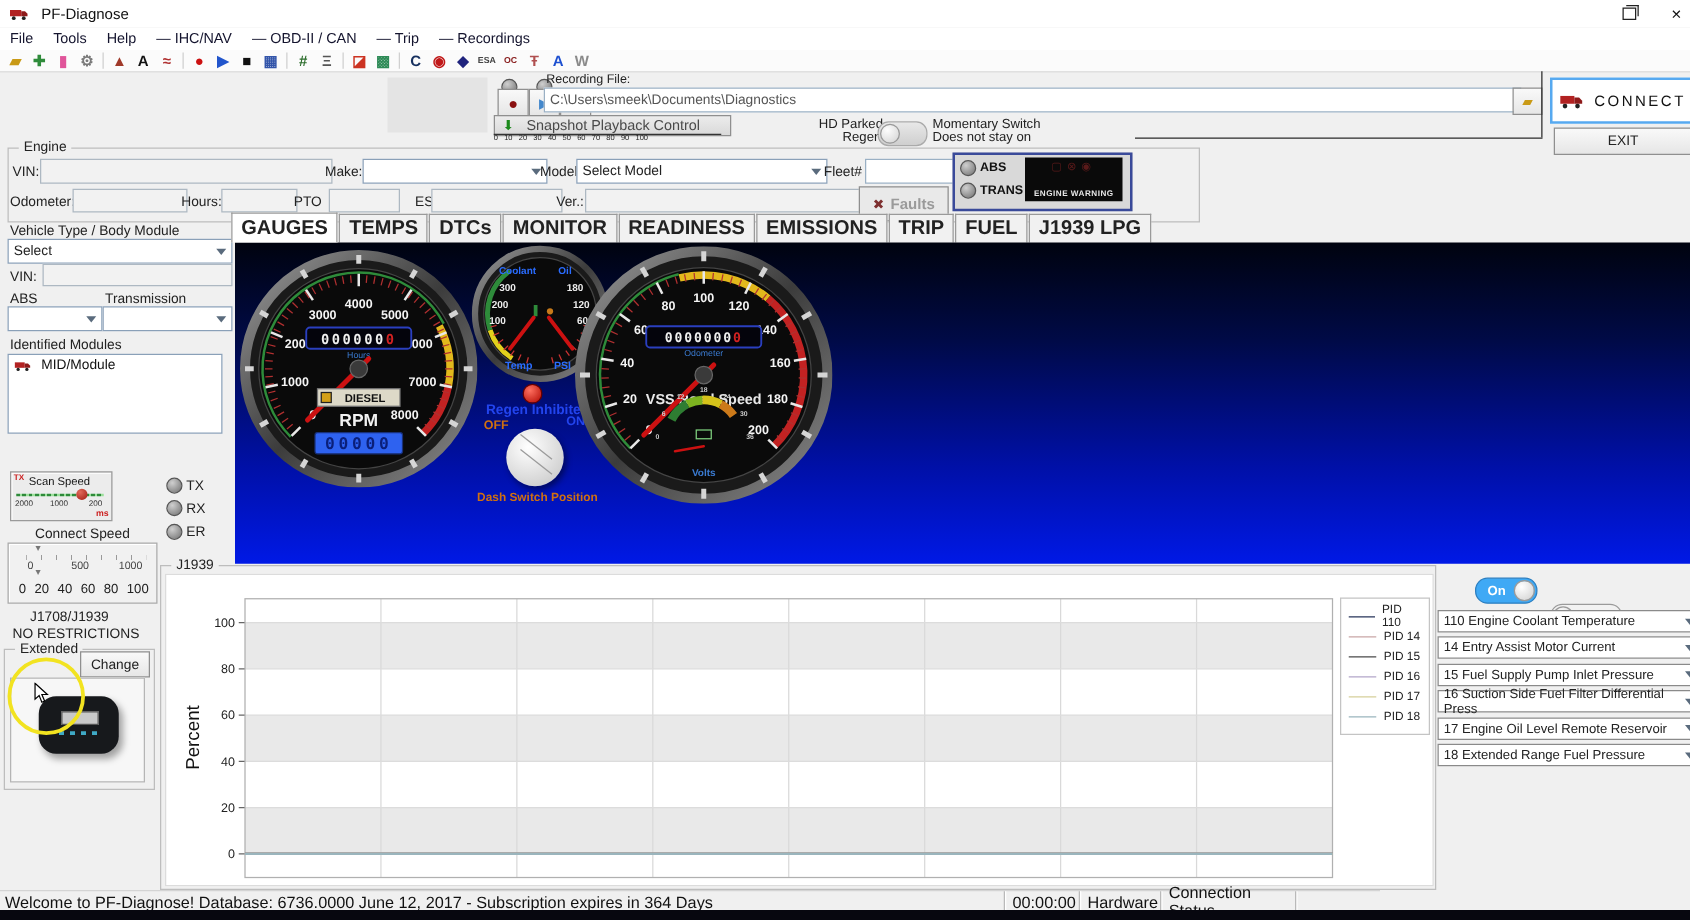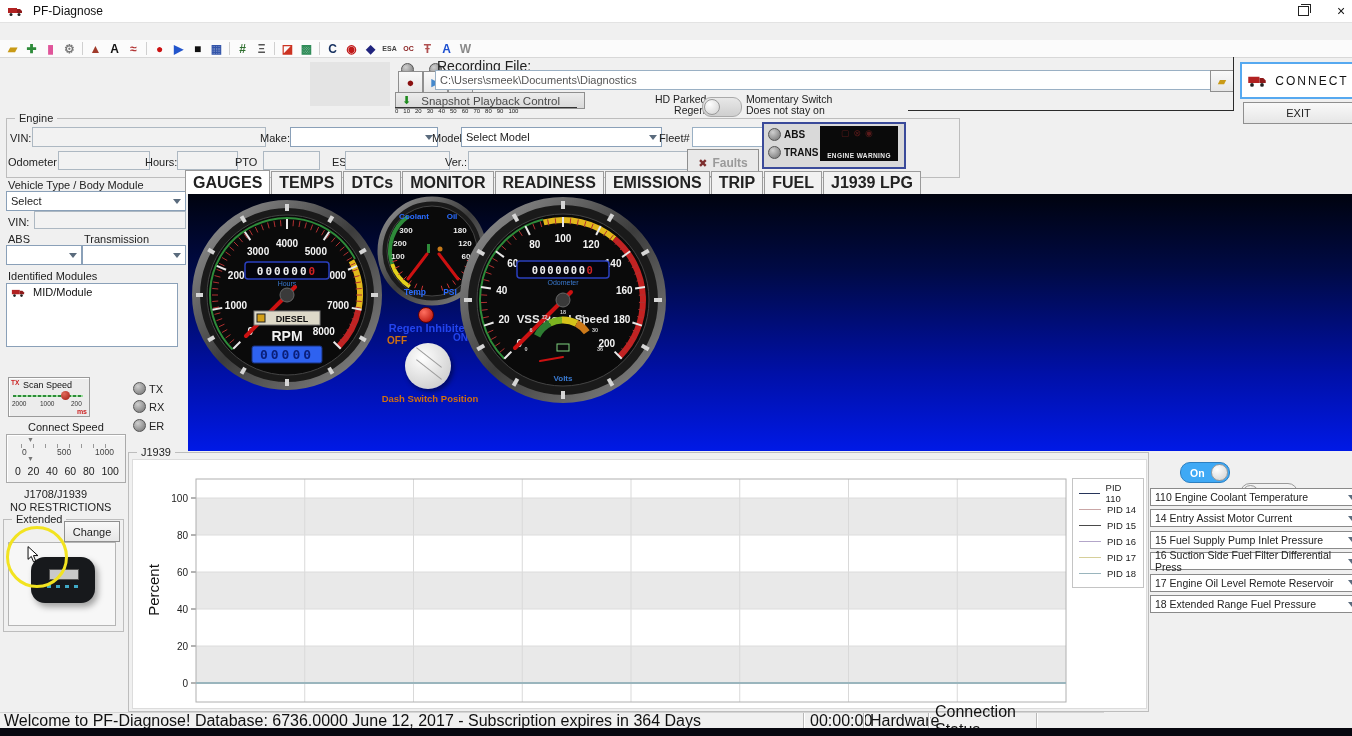--- a/index.html
+++ b/index.html
@@ -45,21 +45,21 @@
   
   .pill{border-radius:10px;display:flex;align-items:center;position:relative;font-weight:bold;font-size:10.5px;}
   .pill .knob{width:15px;height:15px;border-radius:50%;background:radial-gradient(circle at 35% 30%,#fff,#cfcfcf);
               border:1px solid #9a9a9a;position:absolute;top:1px;}
   .pill-on{background:#3fa9f5;border:1px solid #2d7fc0;color:#fff;}
   .pill-off{background:#f2f2f2;border:1px solid #9a9a9a;color:#b01818;}
   .pid-select{position:absolute;left:1150px;width:201px;height:16px;background:#fff;border:1px solid #8a8a8a;
               display:flex;align-items:center;justify-content:space-between;padding:0 4px;font-size:10.5px;color:#222;}
   
   .statusbar{left:0;top:712px;width:1104px;height:16px;background:#f0f0f0;border-top:1px solid #d4d4d4;
-             display:flex;align-items:center;font-size:16px;color:#111;}
+             display:flex;align-items:center;font-size:13px;color:#111;}
   .statuscell{border-left:1px solid #b9b9b9;box-shadow:inset 1px 0 0 #fff;height:100%;display:flex;align-items:center;padding:0 6px;}
   .legendbox{background:#fff;border:1px solid #c4c4c4;padding:6px 6px;}
   .legend-item{display:flex;align-items:center;height:16px;font-size:9.5px;color:#222;}
   .legend-item .sw{width:22px;height:0;border-top:1.6px solid #000;margin-right:6px;}
   text{font-family:"Liberation Sans",sans-serif;}
   .mono{font-family:"DejaVu Sans Mono",monospace;}
 </style>
 </head>
 <body>
 
@@ -74,20 +74,29 @@
       </svg>
     <span class="ttl abs" style="left:27px;top:4px;">PF-Diagnose</span>
     <div class="winbtn" style="left:1290px;">
         <span class="restore-sq"></span>
       </div>
     <div class="winbtn" style="left:1328px;font-size:14px;">
         <span>×</span>
       </div>
   </div>
 
+  <div class="abs menubar" id="menubar">
+      <span>File</span>
+      <span>Tools</span>
+      <span>Help</span>
+      <span>— IHC/NAV</span>
+      <span>— OBD-II / CAN</span>
+      <span>— Trip</span>
+      <span>— Recordings</span>
+    </div>
 
   <div class="abs toolbar" id="toolbar">
       <span class="tool-icon" style="color: rgb(201, 154, 22);">▰</span>
       <span class="tool-icon" style="color: rgb(46, 139, 58);">✚</span>
       <span class="tool-icon" style="color: rgb(224, 85, 154);">▮</span>
       <span class="tool-icon" style="color: rgb(122, 122, 122);">⚙</span>
       <span class="tool-sep"></span>
       <span class="tool-icon" style="color: rgb(160, 58, 42);">▲</span>
       <span class="tool-icon" style="color: rgb(17, 17, 17);">A</span>
       <span class="tool-icon" style="color: rgb(176, 48, 48);">≈</span>
@@ -120,21 +129,21 @@
   <div class="abs btn" style="left:398px;top:71px;width:23px;height:20px;">
       <span style="color:#8a1010;font-size:13px;">●</span>
     </div>
   <div class="abs btn" style="left:423px;top:71px;width:23px;height:20px;">
       <span style="color:#4488cc;font-size:11px;">▶</span>
     </div>
   <div class="abs btn" style="left:448px;top:71px;width:23px;height:20px;">
       <span style="color:#4466bb;font-size:10px;">■</span>
     </div>
 
-  <div class="abs lbl" style="left:437px;top:58px;font-size:14px;">Recording File:</div>
+  <div class="abs lbl" style="left:437px;top:58px;font-size:10px;">Recording File:</div>
   <div class="abs tinput" style="left:435px;top:70px;width:772px;height:18px;color:#555;">C:\Users\smeek\Documents\Diagnostics</div>
   <div class="abs btn" style="left:1210px;top:70px;width:22px;height:20px;">
       <span style="color:#c99a16;">▰</span>
     </div>
 
   <div class="abs btn" style="left:395px;top:92px;width:182px;height:15px;justify-content:flex-start;padding-left:6px;background:linear-gradient(#ececec,#d9d9d9);">
     <span style="color:#1c8a1c;font-size:11px;margin-right:10px;">⬇</span>
     <span style="color:#4a4a4a;font-size:11.5px;">Snapshot Playback Control</span>
   </div>
   <div class="abs" style="left:395px;top:107px;width:182px;height:9px;border-top:1px solid #333;font-size:6px;color:#222;white-space:pre;overflow:hidden;">0   10   20   30   40   50   60   70   80   90   100</div>

